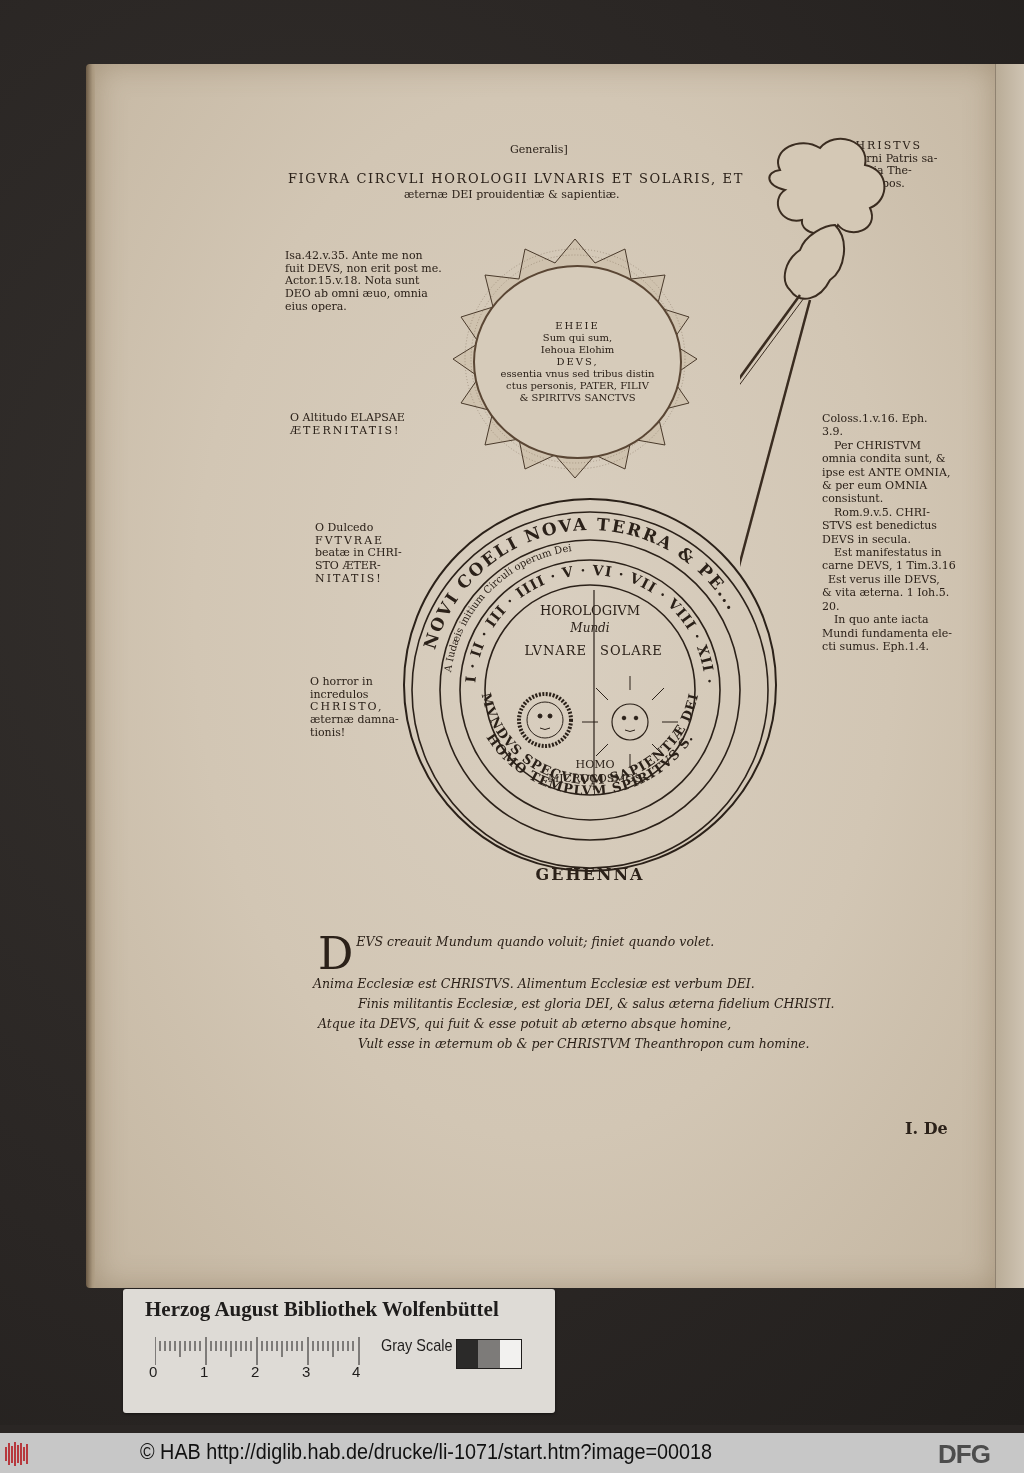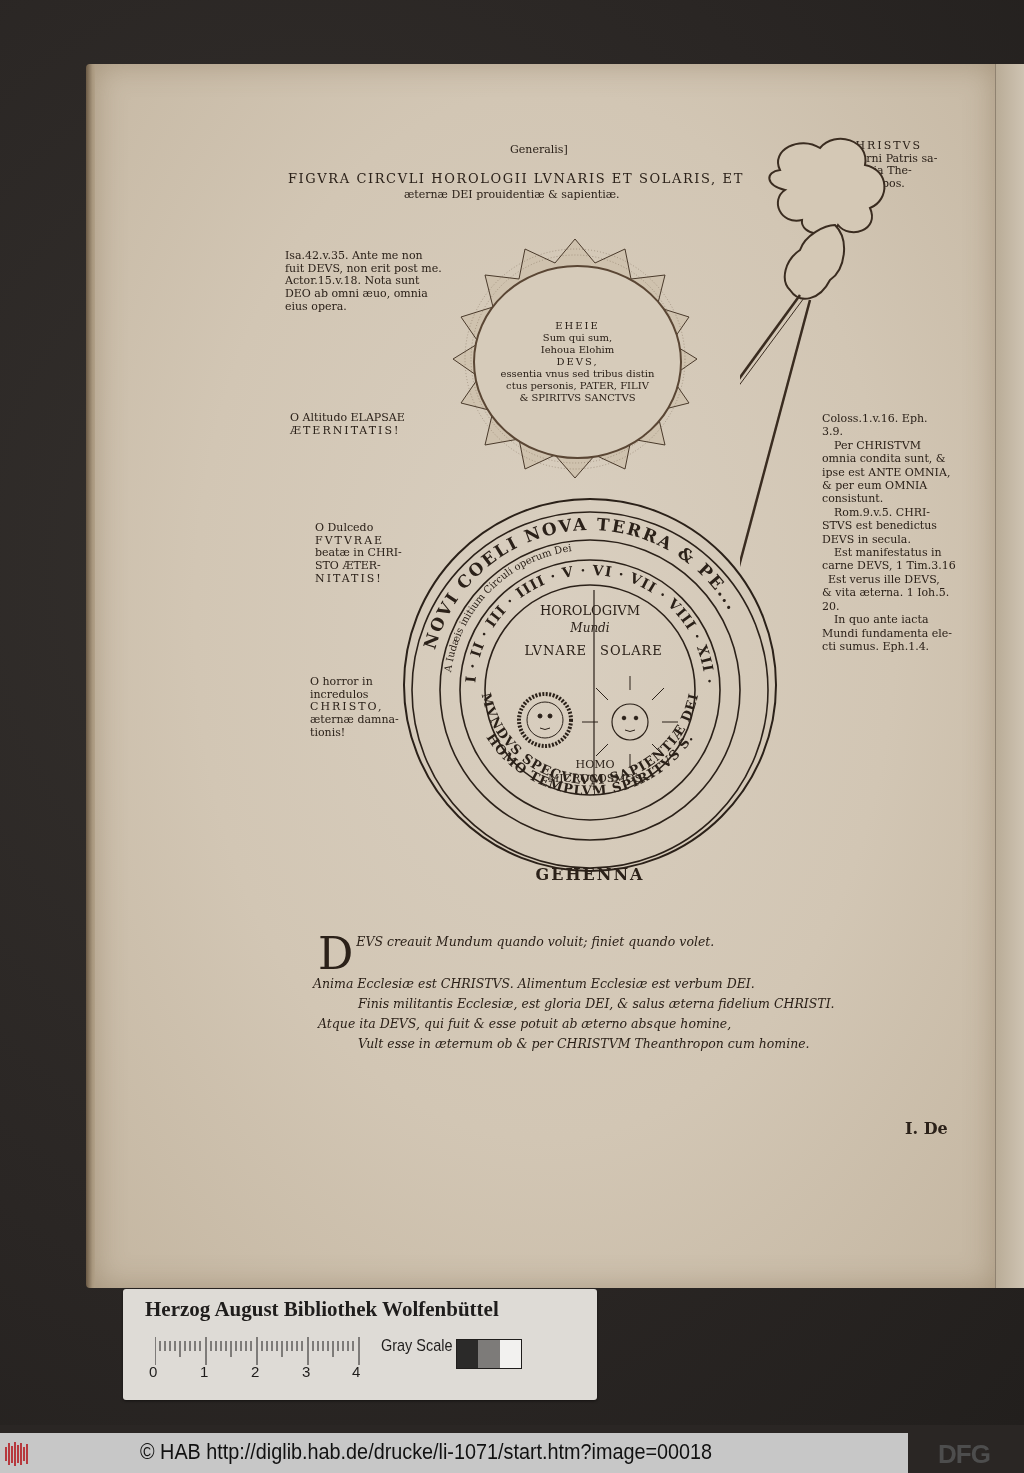--- a/index.html
+++ b/index.html
@@ -67,41 +67,40 @@
   }
   .verse .dropcap {
     float:left; font-size:44px; line-height:40px; font-style:normal;
     margin-right:3px; margin-top:2px;
   }
   .verse div { white-space:nowrap; }
   .catchword { left:905px; top:1120px; font-size:16px; font-weight:bold; }
 
   
   .card {
-    position:absolute; left:123px; top:1289px; width:432px; height:111px;
+    position:absolute; left:123px; top:1289px; width:432px; height:124px;
     background:#dedbd6; border-radius:3px;
     box-shadow:0 1px 3px rgba(0,0,0,0.5);
-    padding-left:42px;
   }
   .card-title {
     position:absolute; left:22px; top:8px; font-family:"Liberation Serif", serif;
     font-weight:bold; font-size:21px; color:#1f1d1c; white-space:nowrap;
   }
   .ruler { position:absolute; left:32px; top:48px; width:206px; height:28px; }
   .ruler-nums { position:absolute; left:26px; top:74px; width:230px; height:16px;
     font-family:"Liberation Sans", sans-serif; font-size:15px; color:#1f1d1c; }
   .ruler-nums span { position:absolute; }
   .gray-label { position:absolute; left:258px; top:47px; font-family:"Liberation Sans", sans-serif;
     font-size:17px; color:#1f1d1c; transform:scaleX(0.85); transform-origin:left; white-space:nowrap; }
   .gray-swatches { position:absolute; left:333px; top:50px; width:64px; height:28px; border:1px solid #1f1d1c; display:flex; }
   .gray-swatches div { flex:1; }
 
   
   .footer {
-    position:absolute; left:0; top:1433px; width:908px; height:40px;
+    position:absolute; left:0; top:1433px; width:1024px; height:40px;
     background:#c7c7c7;
   }
   .footer-logo { position:absolute; left:4px; top:8px; width:24px; height:26px; }
   .footer-text {
     position:absolute; left:140px; top:6px; font-family:"Liberation Sans", sans-serif;
     font-size:22px; color:#111; white-space:nowrap; transform:scaleX(0.9); transform-origin:left;
   }
   .dfg { position:absolute; left:938px; top:6px; font-family:"Liberation Sans", sans-serif;
     font-weight:bold; font-size:26px; color:#4d4d4d; letter-spacing:-1px; }
 </style>

